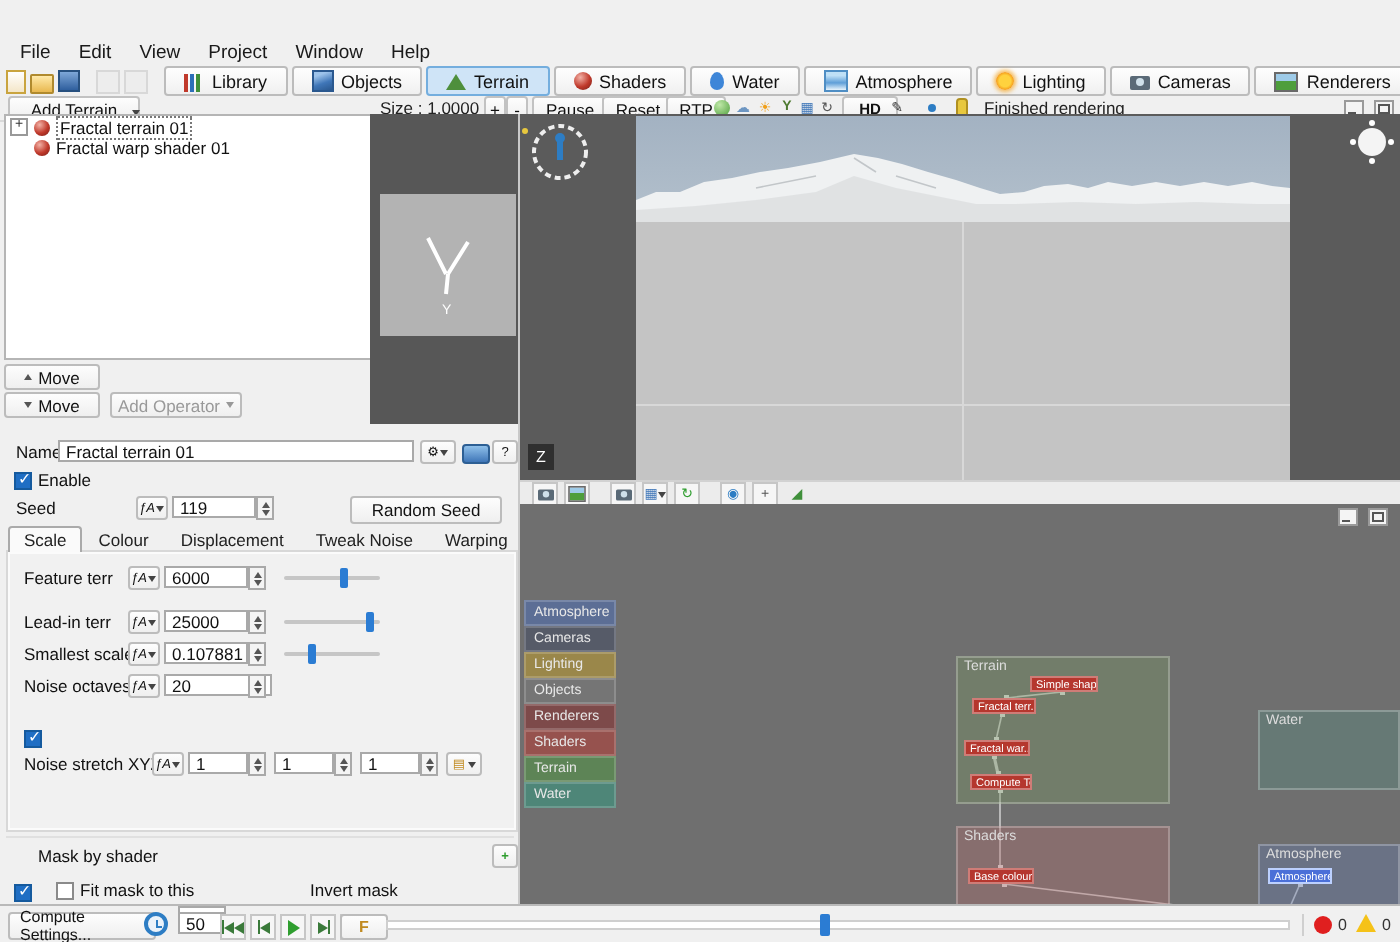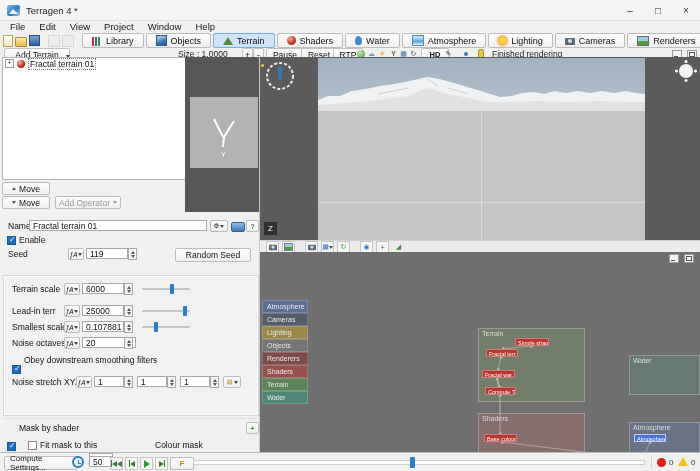--- a/index.html
+++ b/index.html
@@ -128,29 +128,20 @@
   .warntri{position:absolute;left:678px;top:4px;width:0;height:0;border-left:5px solid transparent;border-right:5px solid transparent;
            border-bottom:9px solid #f5c218;}
   .cnt{position:absolute;top:5px;font-size:8px;color:#333;}
   .vline-div{left:259px;top:57px;width:1px;height:395px;background:#c9c9c9;}
 </style>
 </head>
 <body>
 
 <div class="win">
 
-  <div class="abs titlebar">
-    <span class="applogo"></span>
-    <span class="title-text">Terragen 4 *</span>
-    <span class="winctl">
-      <span class="winbtn">–</span>
-      <span class="winbtn">□</span>
-      <span class="winbtn">×</span>
-    </span>
-  </div>
 
   <div class="abs menubar">
     <span class="menuitem">File</span>
     <span class="menuitem">Edit</span>
     <span class="menuitem">View</span>
     <span class="menuitem">Project</span>
     <span class="menuitem">Window</span>
     <span class="menuitem">Help</span>
   </div>
 
@@ -213,21 +204,21 @@
       <span>Renderers</span>
     </span>
 
   </div>
 
   <div class="abs toolbar2">
     <span class="t2btn" style="left:4px;width:52px">Add Terrain</span>
     <span class="t2mini" style="left:63px;top:4px">
         <span class="tri-dd"></span>
       </span>
-    <span class="t2lab" style="left:178px">Size : 1.0000</span>
+    <span class="t2lab" style="left:190px">Size : 1.0000</span>
     <span class="t2btn" style="left:242px;width:9px;padding:0">+</span>
     <span class="t2btn" style="left:253px;width:9px;padding:0">-</span>
     <span class="t2btn" style="left:266px;width:24px">Pause</span>
     <span class="t2btn" style="left:301px;width:22px">Reset</span>
     <span class="t2btn" style="left:333px;width:16px">RTP</span>
     <span class="t2mini" style="left:356px">
         <span style="width:8px;height:8px;border-radius:50%;background:radial-gradient(circle at 35% 30%,#bfe8a8,#4e9e3c)"></span>
       </span>
     <span class="t2mini" style="left:367px;color:#6d96c2">☁</span>
     <span class="t2mini" style="left:378px;color:#f0a01a">☀</span>
@@ -248,20 +239,24 @@
       <span class="panebtn max"></span>
     </span>
   </div>
 
   <div class="abs tree">
     <div class="trow">
       <span class="expbox">+</span>
       <span class="nodeball"></span>
       <span class="sel-label">Fractal terrain 01</span>
     </div>
+    <div class="trow" style="padding-left:14px">
+      <span class="nodeball"></span>
+      <span>Fractal warp shader 01</span>
+    </div>
   </div>
 
   <div class="abs preview-strip">
     <div class="thumb">
       <svg width="68" height="71">
         <path d="M24 22 L33 40 M44 24 L34 40 M34 40 L33 50" stroke="#fff" stroke-width="2" fill="none"></path>
         <text x="31" y="60" font-size="7" fill="#fff">Y</text>
       </svg>
     </div>
   </div>
@@ -296,23 +291,31 @@
     <span>ƒA</span>
       <span class="tri-dd"></span>
   </div>
   <div class="field" style="left:86px;top:248px;width:42px">119</div>
   <div class="spin" style="left:128px;top:248px">
       <span class="tri-up"></span>
       <span class="tri-dn"></span>
     </div>
   <div class="abs movebtn" style="left:175px;top:248px;width:74px;height:12px">Random Seed</div>
 
+  <div class="tabs">
+    <span class="tab active">Scale</span>
+    <span class="tab">Colour</span>
+    <span class="tab">Displacement</span>
+    <span class="tab">Tweak Noise</span>
+    <span class="tab">Warping</span>
+    <span class="tab">Animation</span>
+  </div>
   <div class="tabbox"></div>
 
-  <div class="prow" style="left:12px;top:283px">Terrain scale</div>
+  <div class="prow" style="left:12px;top:283px">Feature terr</div>
   <div class="fxbtn" style="left:64px;top:283px">
       <span>ƒA</span>
       <span class="tri-dd"></span>
     </div>
   <div class="field" style="left:82px;top:283px;width:42px">6000</div>
   <div class="spin" style="left:124px;top:283px">
       <span class="tri-up"></span>
       <span class="tri-dn"></span>
     </div>
   <div class="slider" style="left:142px;top:283px;width:48px">
@@ -355,21 +358,20 @@
       <span>ƒA</span>
       <span class="tri-dd"></span>
     </div>
   <div class="field" style="left:82px;top:337px;width:54px">20</div>
   <div class="spin" style="left:124px;top:337px">
       <span class="tri-up"></span>
       <span class="tri-dn"></span>
     </div>
 
   <div class="abs cb on" style="left:12px;top:356px"></div>
-  <div class="prow" style="left:24px;top:354px">Obey downstream smoothing filters</div>
 
   <div class="prow" style="left:12px;top:376px">Noise stretch XYZ</div>
   <div class="fxbtn" style="left:76px;top:376px">
       <span>ƒA</span>
       <span class="tri-dd"></span>
     </div>
   <div class="field" style="left:94px;top:376px;width:30px">1</div>
   <div class="spin" style="left:124px;top:376px">
       <span class="tri-up"></span>
       <span class="tri-dn"></span>
@@ -391,21 +393,21 @@
 
   <div class="hline" style="top:418px"></div>
 
   <div class="abs cb on" style="left:7px;top:424px"></div>
   <div class="prow" style="left:19px;top:422px">Mask by shader</div>
   <div class="fxbtn" style="left:246px;top:422px;width:13px;font-style:normal;color:#2f9e2f;font-weight:bold">+</div>
 
   <div class="abs cb" style="left:28px;top:441px"></div>
   <div class="prow" style="left:40px;top:439px">Fit mask to this</div>
   <div class="abs cb on" style="left:143px;top:441px"></div>
-  <div class="prow" style="left:155px;top:439px">Colour mask</div>
+  <div class="prow" style="left:155px;top:439px">Invert mask</div>
 
   <div class="abs vline-div"></div>
 
   <div class="abs viewport">
     <div class="vp-img">
       <div class="sky"></div>
       <svg class="abs" style="left:0;top:16px" width="327" height="38">
         <polygon points="0,26 10,22 22,22 34,17 48,15 62,12 76,10 92,7 109,3 121,5 133,8 146,12 160,16 172,20 182,23 194,22 204,19 216,18 226,20 236,17 248,19 260,17 272,19 284,17 296,19 308,17 318,19 327,20 327,38 0,38" fill="#eff1f2"></polygon>
         <polygon points="0,31 30,29 60,26 90,22 109,14 130,20 150,24 170,28 190,28 220,27 250,28 280,27 310,28 327,28 327,38 0,38" fill="#dddfe1" opacity="0.85"></polygon>
         <path d="M60,20 L90,14 M109,5 L120,12 M130,14 L150,20" stroke="#c2c6c9" stroke-width="0.8" fill="none"></path>

